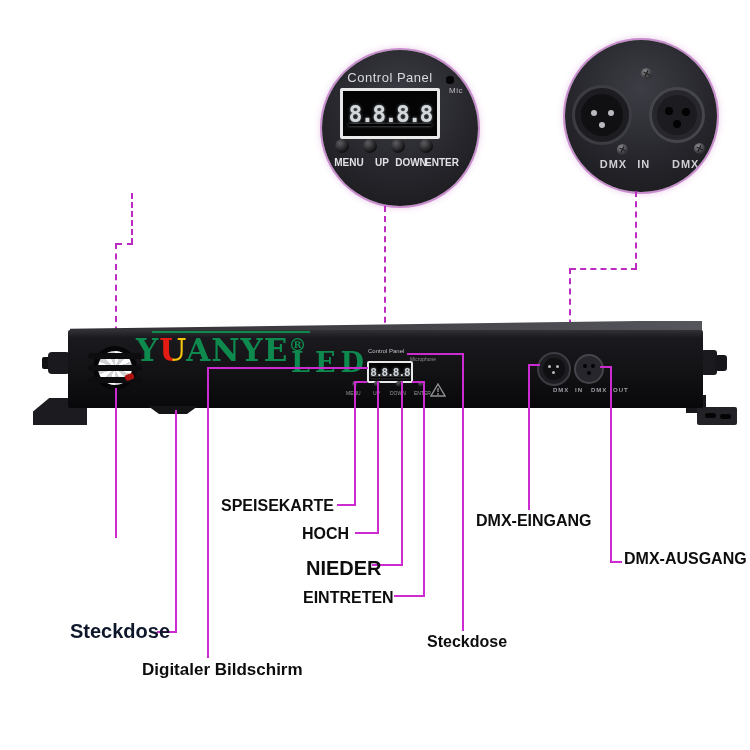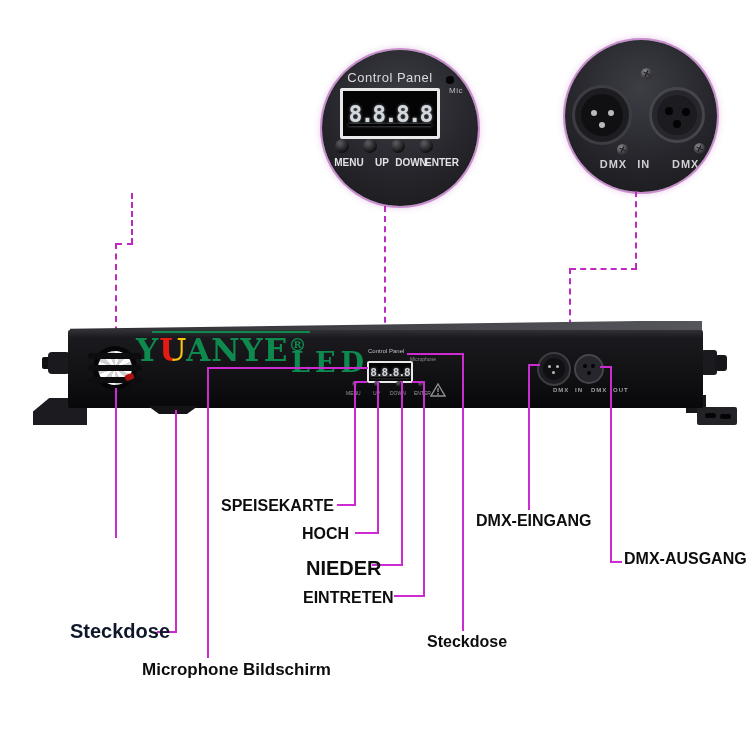--- a/index.html
+++ b/index.html
@@ -186,21 +186,21 @@
   <div class="hln" style="left:394px;top:595px;width:31px;background:#cb2bd0;"></div>
   <div class="hln" style="left:407px;top:353px;width:57px;background:#cb2bd0;"></div>
   <div class="vln" style="left:462px;top:353px;height:278px;background:#cb2bd0;"></div>
   <div class="hln" style="left:528px;top:364px;width:12px;background:#cb2bd0;"></div>
   <div class="vln" style="left:528px;top:364px;height:146px;background:#cb2bd0;"></div>
   <div class="hln" style="left:600px;top:366px;width:12px;background:#cb2bd0;"></div>
   <div class="vln" style="left:610px;top:366px;height:197px;background:#cb2bd0;"></div>
   <div class="hln" style="left:610px;top:561px;width:12px;background:#cb2bd0;"></div>
 
   <div class="glbl" style="left:70px;top:620px;font-size:20px;color:#0f172a;">Steckdose</div>
-  <div class="glbl" style="left:142px;top:660px;font-size:17px;color:#0d0d0d;">Microphone Bildschirm</div>
+  <div class="glbl" style="left:142px;top:660px;font-size:17px;color:#0d0d0d;">Digitaler Bildschirm</div>
   <div class="glbl" style="left:221px;top:497px;font-size:16px;color:#0d0d0d;">SPEISEKARTE</div>
   <div class="glbl" style="left:302px;top:525px;font-size:16px;color:#0d0d0d;">HOCH</div>
   <div class="glbl" style="left:306px;top:557px;font-size:20px;color:#0d0d0d;">NIEDER</div>
   <div class="glbl" style="left:303px;top:589px;font-size:16px;color:#0d0d0d;">EINTRETEN</div>
   <div class="glbl" style="left:427px;top:633px;font-size:16px;color:#0d0d0d;">Steckdose</div>
   <div class="glbl" style="left:476px;top:512px;font-size:16px;color:#0d0d0d;">DMX-EINGANG</div>
   <div class="glbl" style="left:624px;top:550px;font-size:16px;color:#0d0d0d;">DMX-AUSGANG</div>
 
 </div>
 

